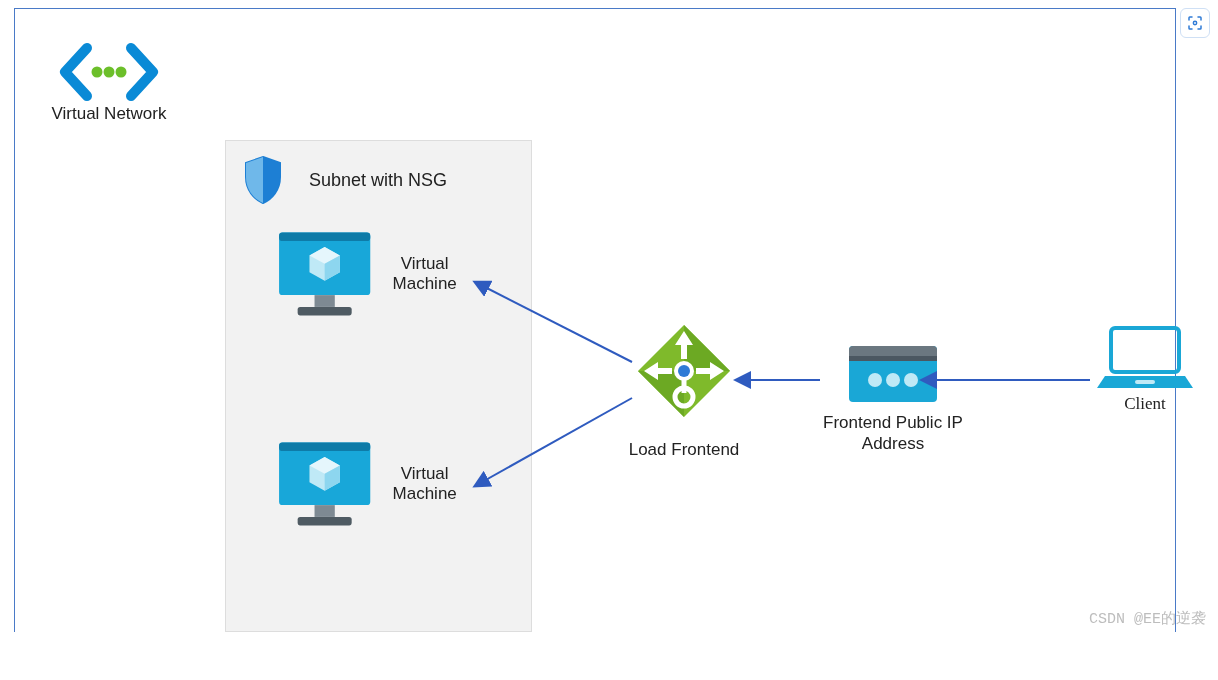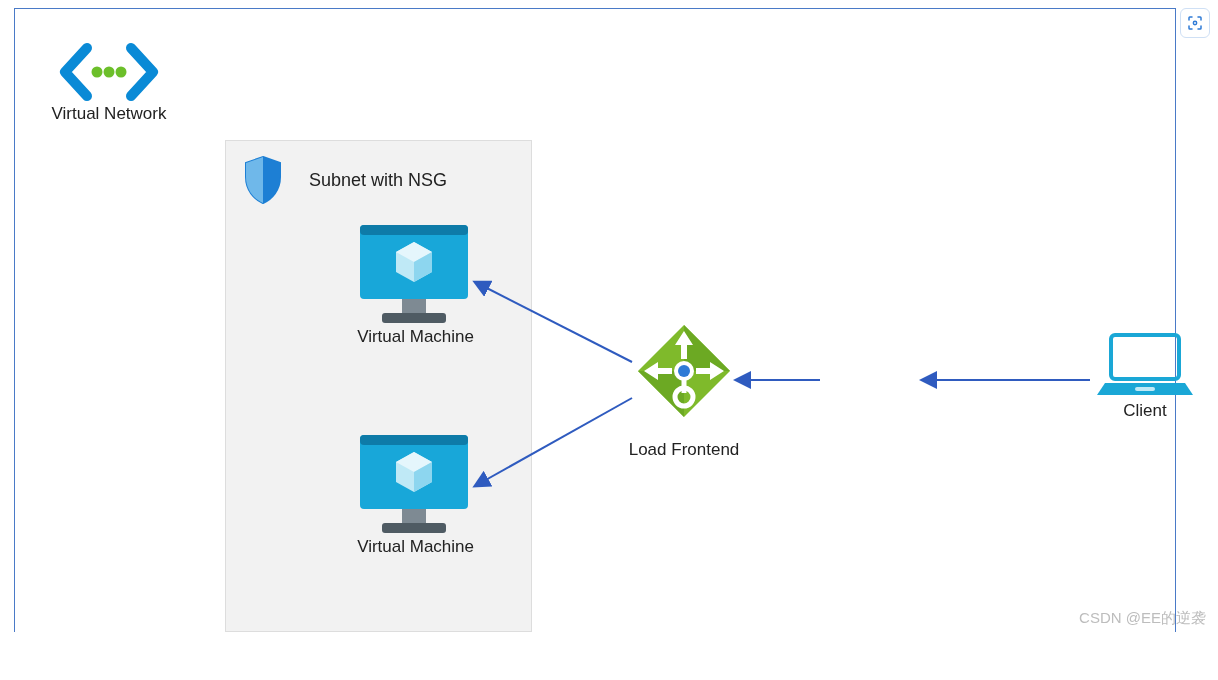--- a/index.html
+++ b/index.html
@@ -1,24 +1,24 @@
 <!DOCTYPE html>
 <html><head>
 <meta charset="utf-8">
 <style>
   html,body{margin:0;padding:0;font-family:"Segoe UI",Arial,sans-serif;background:#fff;color:#333;}
   .stage{position:relative;width:1218px;height:632px;}
   .outer{position:absolute;left:14px;top:8px;width:1160px;height:655px;border:1px solid #4a7ac7;}
-  .watermark{position:absolute;right:12px;bottom:4px;color:#bdbdbd;font-size:15px;}
+  .watermark{position:absolute;right:12px;bottom:4px;color:#bdbdbd;font-size:15px;font-family:Liberation Mono, monospace;}
   .scan-btn{position:absolute;right:8px;top:8px;width:28px;height:28px;border:1px solid #cfe0f5;border-radius:6px;display:flex;align-items:center;justify-content:center;background:#fff;}
   .label{font-size:17px;text-align:center;color:#222;}
   .node{position:absolute;display:flex;flex-direction:column;align-items:center;}
   .subnet-box{position:absolute;left:225px;top:140px;width:305px;height:490px;background:#f2f2f2;border:1px solid #ddd;}
   .subnet-header{position:absolute;left:16px;top:14px;display:flex;align-items:center;gap:25px;}
-  .vm-node{position:absolute;left:48px;width:200px;display:flex;flex-direction:column;align-items:flex-end;}
+  .vm-node{position:absolute;left:48px;width:200px;display:flex;align-items:center;}
   svg{display:block;}
 </style>
 </head>
 <body>
 <div class="stage">
 
   <div class="outer"></div>
 
   <div class="scan-btn">
     <svg width="18" height="18" viewBox="0 0 24 24">
@@ -100,22 +100,36 @@
         </g>
         <circle cx="0" cy="0" r="10" fill="#fff"></circle>
         <circle cx="0" cy="0" r="6" fill="#2f7bd6"></circle>
         <path d="M0 6 V22" stroke="#fff" stroke-width="5"></path>
         <circle cx="0" cy="26" r="9" fill="none" stroke="#fff" stroke-width="5"></circle>
       </g>
     </svg>
     <div class="label">Load Frontend</div>
   </div>
 
+  <div class="node" style="left:818px;top:342px;width:150px;">
+    <svg width="96" height="70" viewBox="0 0 96 70">
+      <rect x="4" y="4" width="88" height="56" rx="4" fill="#1aa7d6"></rect>
+      <rect x="4" y="4" width="88" height="14" rx="4" fill="#6b7780"></rect>
+      <rect x="4" y="14" width="88" height="5" fill="#4b5761"></rect>
+      <circle cx="30" cy="38" r="7" fill="#bfe9f6"></circle>
+      <circle cx="48" cy="38" r="7" fill="#bfe9f6"></circle>
+      <circle cx="66" cy="38" r="7" fill="#bfe9f6"></circle>
+    </svg>
+    <div class="label" style="line-height:1.25;">
+      <span>Frontend Public IP</span><br>
+      <span>Address</span>
+    </div>
+  </div>
 
-  <div class="node" style="left:1090px;top:329px;width:110px;">
+  <div class="node" style="left:1090px;top:322px;width:110px;font-family:Liberation Serif, serif;">
     <svg width="100" height="72" viewBox="0 0 100 72">
       <rect x="16" y="6" width="68" height="44" rx="4" fill="none" stroke="#1aa7d6" stroke-width="4"></rect>
       <path d="M10 54 H90 L98 66 H2 Z" fill="#1aa7d6"></path>
       <rect x="40" y="58" width="20" height="4" rx="2" fill="#bfe9f6"></rect>
     </svg>
     <div class="label">Client</div>
   </div>
 
   <svg style="position:absolute;left:0;top:0;pointer-events:none;" width="1218" height="680">
     <defs>

